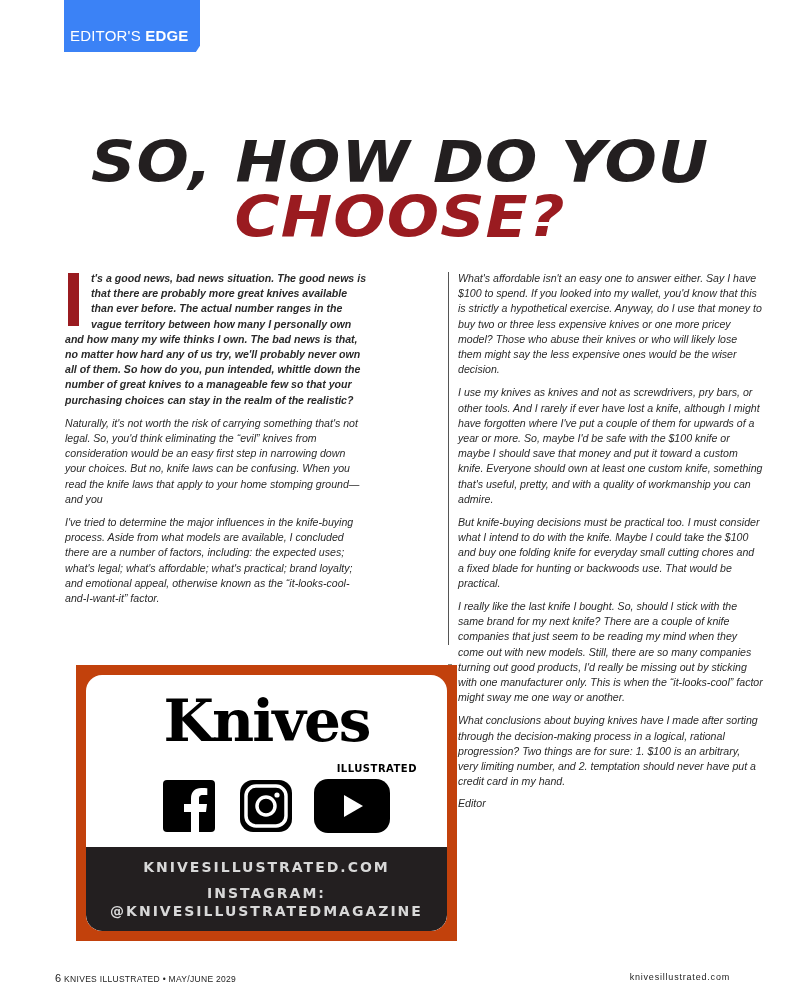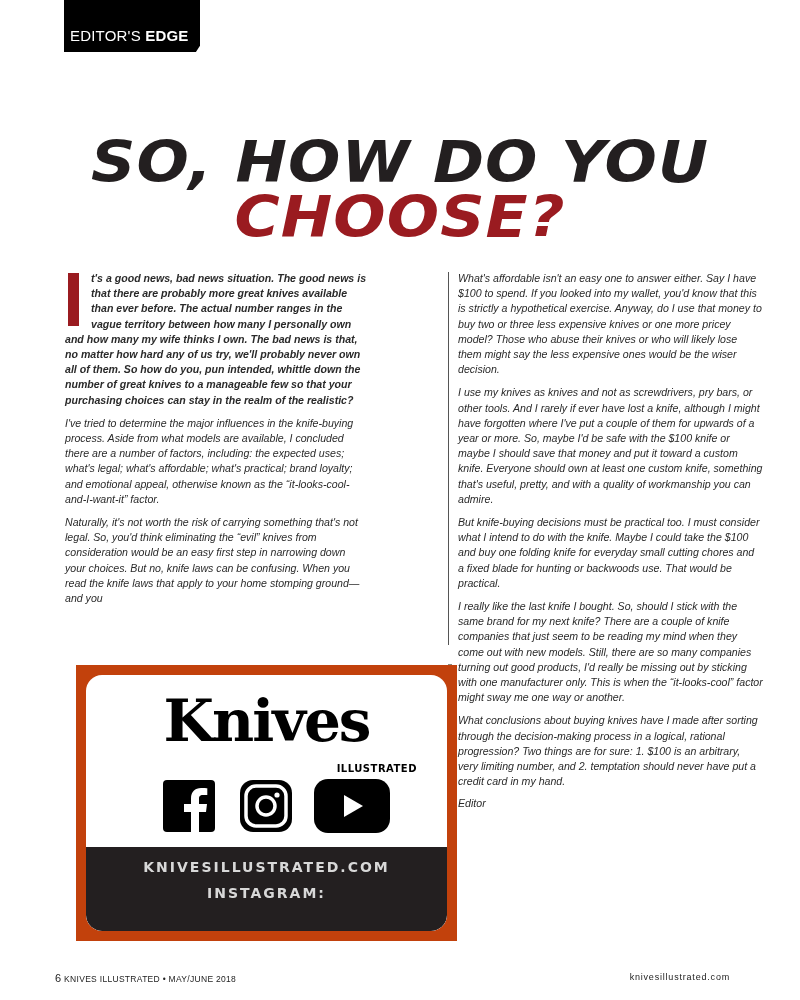--- a/index.html
+++ b/index.html
@@ -1,17 +1,17 @@
 <!DOCTYPE html>
 <html><head>
 <meta charset="utf-8">
 <style>
   html,body{margin:0;padding:0;}
   body{width:800px;height:1000px;background:#fff;position:relative;overflow:hidden;font-family:"Liberation Sans",sans-serif;color:#222;}
-  .tag{position:absolute;left:64px;top:0;width:136px;height:52px;background:#000000;clip-path:polygon(0 0,100% 0,100% 88%,97% 100%,0 100%);}
+  .tag{position:absolute;left:64px;top:0;width:136px;height:52px;background:#3b82f6;clip-path:polygon(0 0,100% 0,100% 88%,97% 100%,0 100%);}
   .tag-text{position:absolute;left:6px;bottom:8px;color:#fff;font-size:15px;letter-spacing:0.2px;white-space:nowrap;}
   .tag-text b{font-weight:700;}
   .title{position:absolute;left:0;width:800px;text-align:center;font-family:"DejaVu Sans",sans-serif;font-weight:700;font-style:oblique;font-size:57px;line-height:58px;letter-spacing:1px;transform:scaleX(1.08);transform-origin:center;}
   .title1{top:133px;color:#231f20;}
   .title2{top:188px;color:#9a1b20;}
   .col{position:absolute;font-size:10.6px;line-height:15.2px;color:#2a2a2a;}
   .col p{margin:0 0 8px 0;font-style:italic;}
   .col-left{left:65px;top:271px;width:302px;}
   .col-right{left:458px;top:271px;width:305px;}
   .lead{font-weight:700;}
@@ -37,22 +37,22 @@
 
 <div class="tag">
   <div class="tag-text"><span>EDITOR'S </span><b>EDGE</b></div>
 </div>
 
 <div class="title title1">SO, HOW DO YOU</div>
 <div class="title title2">CHOOSE?</div>
 
 <div class="col col-left">
   <p class="lead"><span class="dropcap"></span><span>t's a good news, bad news situation. The good news is that there are probably more great knives available than ever before. The actual number ranges in the vague territory between how many I personally own and how many my wife thinks I own. The bad news is that, no matter how hard any of us try, we'll probably never own all of them. So how do you, pun intended, whittle down the number of great knives to a manageable few so that your purchasing choices can stay in the realm of the realistic?</span></p>
+  <p>Naturally, it's not worth the risk of carrying something that's not legal. So, you'd think eliminating the “evil” knives from consideration would be an easy first step in narrowing down your choices. But no, knife laws can be confusing. When you read the knife laws that apply to your home stomping ground—and you</p>
   <p>I've tried to determine the major influences in the knife-buying process. Aside from what models are available, I concluded there are a number of factors, including: the expected uses; what's legal; what's affordable; what's practical; brand loyalty; and emotional appeal, otherwise known as the “it-looks-cool-and-I-want-it” factor.</p>
-  <p>Naturally, it's not worth the risk of carrying something that's not legal. So, you'd think eliminating the “evil” knives from consideration would be an easy first step in narrowing down your choices. But no, knife laws can be confusing. When you read the knife laws that apply to your home stomping ground—and you</p>
 </div>
 
 <div class="divider"></div>
 <div class="side-bar"></div>
 
 <div class="col col-right">
   <p>What's affordable isn't an easy one to answer either. Say I have $100 to spend. If you looked into my wallet, you'd know that this is strictly a hypothetical exercise. Anyway, do I use that money to buy two or three less expensive knives or one more pricey model? Those who abuse their knives or who will likely lose them might say the less expensive ones would be the wiser decision.</p>
   <p>I use my knives as knives and not as screwdrivers, pry bars, or other tools. And I rarely if ever have lost a knife, although I might have forgotten where I've put a couple of them for upwards of a year or more. So, maybe I'd be safe with the $100 knife or maybe I should save that money and put it toward a custom knife. Everyone should own at least one custom knife, something that's useful, pretty, and with a quality of workmanship you can admire.</p>
   <p>But knife-buying decisions must be practical too. I must consider what I intend to do with the knife. Maybe I could take the $100 and buy one folding knife for everyday small cutting chores and a fixed blade for hunting or backwoods use. That would be practical.</p>
   <p>I really like the last knife I bought. So, should I stick with the same brand for my next knife? There are a couple of knife companies that just seem to be reading my mind when they come out with new models. Still, there are so many companies turning out good products, I'd really be missing out by sticking with one manufacturer only. This is when the “it-looks-cool” factor might sway me one way or another.</p>
@@ -77,22 +77,23 @@
       </svg>
       <svg class="ic" style="left:228px;top:-1px" width="76" height="54" viewBox="0 0 76 54">
         <rect x="0" y="0" width="76" height="54" rx="14" fill="#000"></rect>
         <path d="M30 16v22l19-11z" fill="#fff"></path>
       </svg>
     </div>
     <div class="ad-band">
       <div class="band1">KNIVESILLUSTRATED.COM</div>
       <div class="band2">
         <div>INSTAGRAM:</div>
+        <div>@KNIVESILLUSTRATEDMAGAZINE</div>
       </div>
     </div>
   </div>
 </div>
 
 <div class="footer-left">
   <span class="num">6</span>
-  <span>KNIVES ILLUSTRATED • MAY/JUNE 2018</span>
+  <span>KNIVES ILLUSTRATED • MAY/JUNE 2029</span>
 </div>
 <div class="footer-right">knivesillustrated.com</div>
 
 </body></html>

